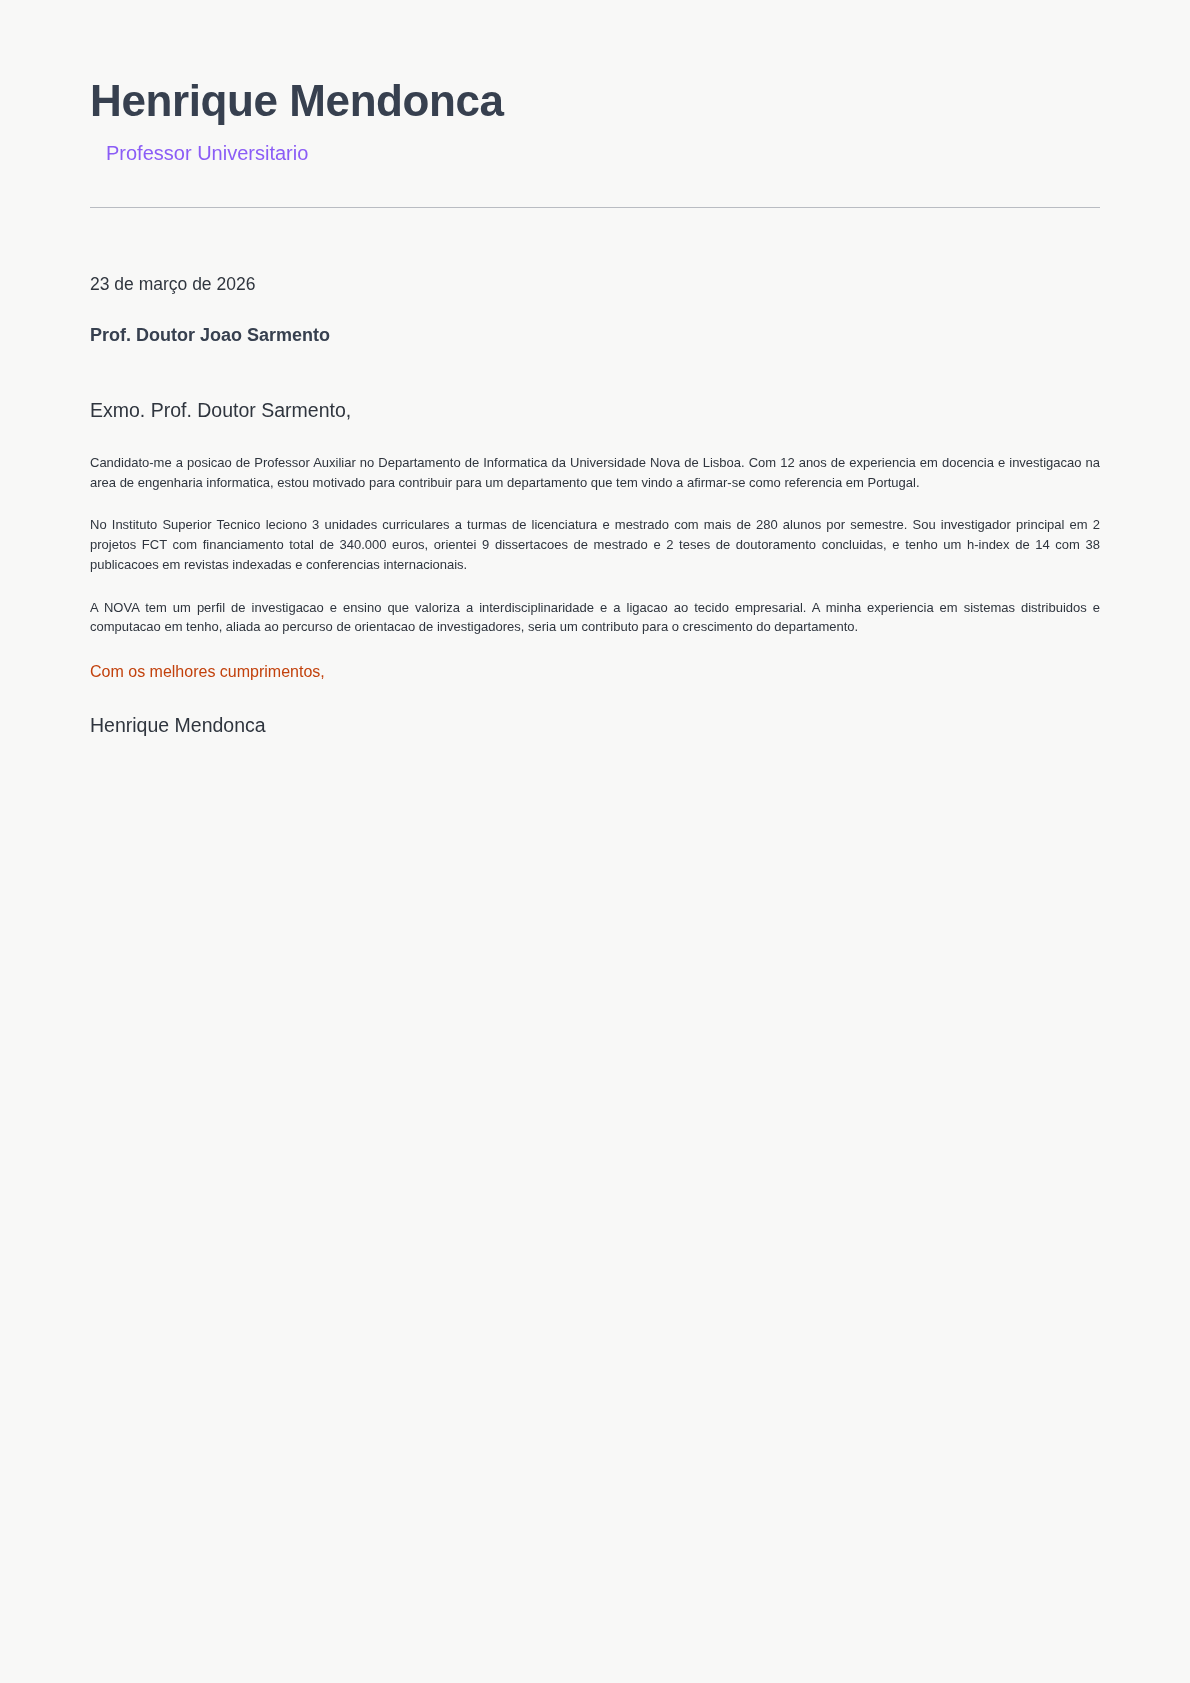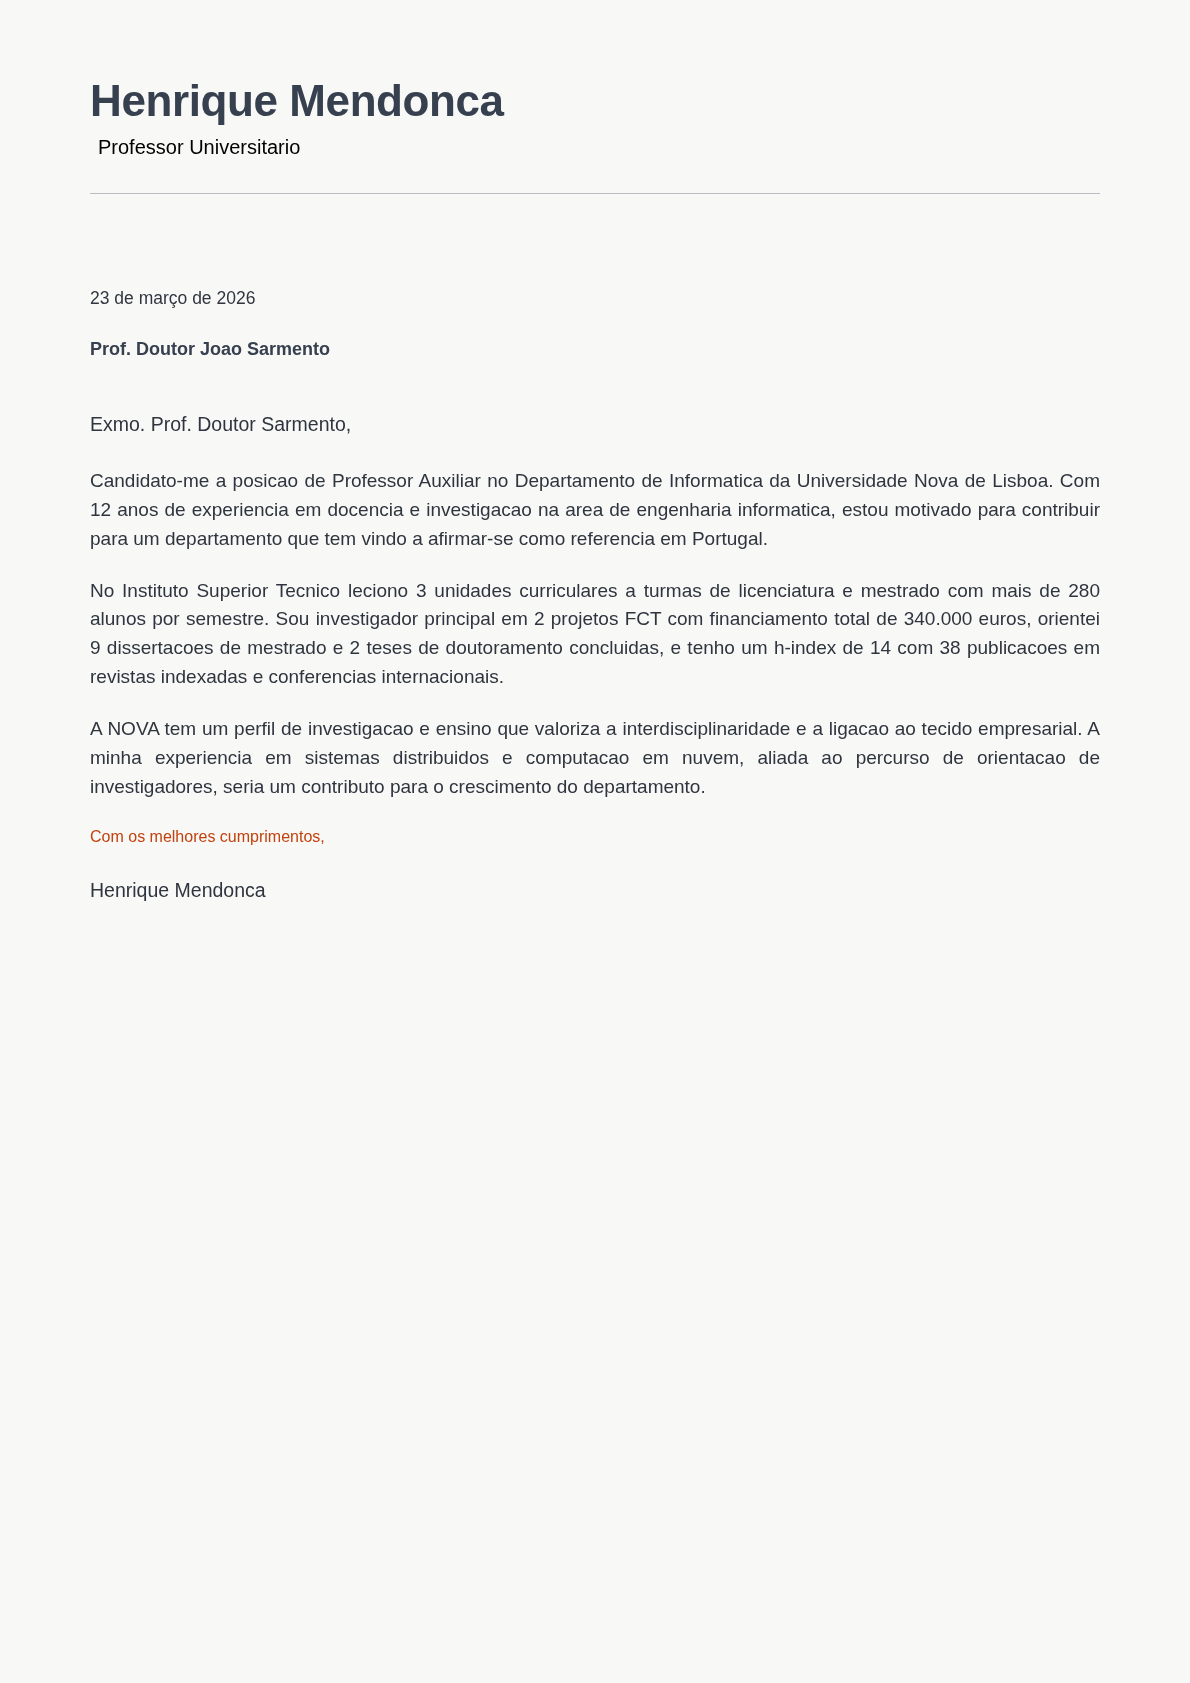--- a/index.html
+++ b/index.html
@@ -39,38 +39,38 @@
     font-weight: bold;
     letter-spacing: -0.4px;
     color: #37404f;
     margin: 0 0 10px 0;
     white-space: nowrap;
   }
   .role {
     font-size: 20px;
     line-height: 1.2;
     font-weight: normal;
-    color: #000000;
-    margin: 8px;
+    color: #8b5cf6;
+    margin: 16px;
   }
   .contact {
     text-align: right;
     padding-top: 12px;
     font-size: 16.5px;
     line-height: 1.72;
     color: #3d434d;
     white-space: nowrap;
   }
   .contact div {
     margin: 0;
   }
 
   
   .meta {
-    margin-top: 94px;
+    margin-top: 66px;
   }
   .date {
     font-size: 17.5px;
     color: #30363f;
     margin-bottom: 30px;
   }
   .recipient-name {
     font-size: 18px;
     font-weight: bold;
     color: #37404f;
@@ -85,21 +85,21 @@
   .body-copy {
     margin-top: 50px;
   }
   .salutation {
     font-size: 19.5px;
     line-height: 1.5;
     color: #2f353e;
     margin-bottom: 28px;
   }
   .para {
-    font-size: 19px;
+    font-size: 13px;
     line-height: 1.52;
     color: #2f353e;
     text-align: justify;
     text-justify: inter-word;
     margin: 0 0 23px 0;
   }
   .closing {
     font-size: 16px;
     line-height: 1.5;
     color: #c2410c;
@@ -126,18 +126,18 @@
 
   <div class="meta">
     <div class="date">23 de março de 2026</div>
     <div class="recipient-name">Prof. Doutor Joao Sarmento</div>
   </div>
 
   <div class="body-copy">
     <div class="salutation">Exmo. Prof. Doutor Sarmento,</div>
     <p class="para">Candidato-me a posicao de Professor Auxiliar no Departamento de Informatica da Universidade Nova de Lisboa. Com 12 anos de experiencia em docencia e investigacao na area de engenharia informatica, estou motivado para contribuir para um departamento que tem vindo a afirmar-se como referencia em Portugal.</p>
     <p class="para">No Instituto Superior Tecnico leciono 3 unidades curriculares a turmas de licenciatura e mestrado com mais de 280 alunos por semestre. Sou investigador principal em 2 projetos FCT com financiamento total de 340.000 euros, orientei 9 dissertacoes de mestrado e 2 teses de doutoramento concluidas, e tenho um h-index de 14 com 38 publicacoes em revistas indexadas e conferencias internacionais.</p>
-    <p class="para">A NOVA tem um perfil de investigacao e ensino que valoriza a interdisciplinaridade e a ligacao ao tecido empresarial. A minha experiencia em sistemas distribuidos e computacao em nuvem, aliada ao percurso de orientacao de investigadores, seria um contributo para o crescimento do departamento.</p>
+    <p class="para">A NOVA tem um perfil de investigacao e ensino que valoriza a interdisciplinaridade e a ligacao ao tecido empresarial. A minha experiencia em sistemas distribuidos e computacao em tenho, aliada ao percurso de orientacao de investigadores, seria um contributo para o crescimento do departamento.</p>
     <div class="closing">Com os melhores cumprimentos,</div>
     <div class="signature">Henrique Mendonca</div>
   </div>
 
 </div>
 
 </body></html>

